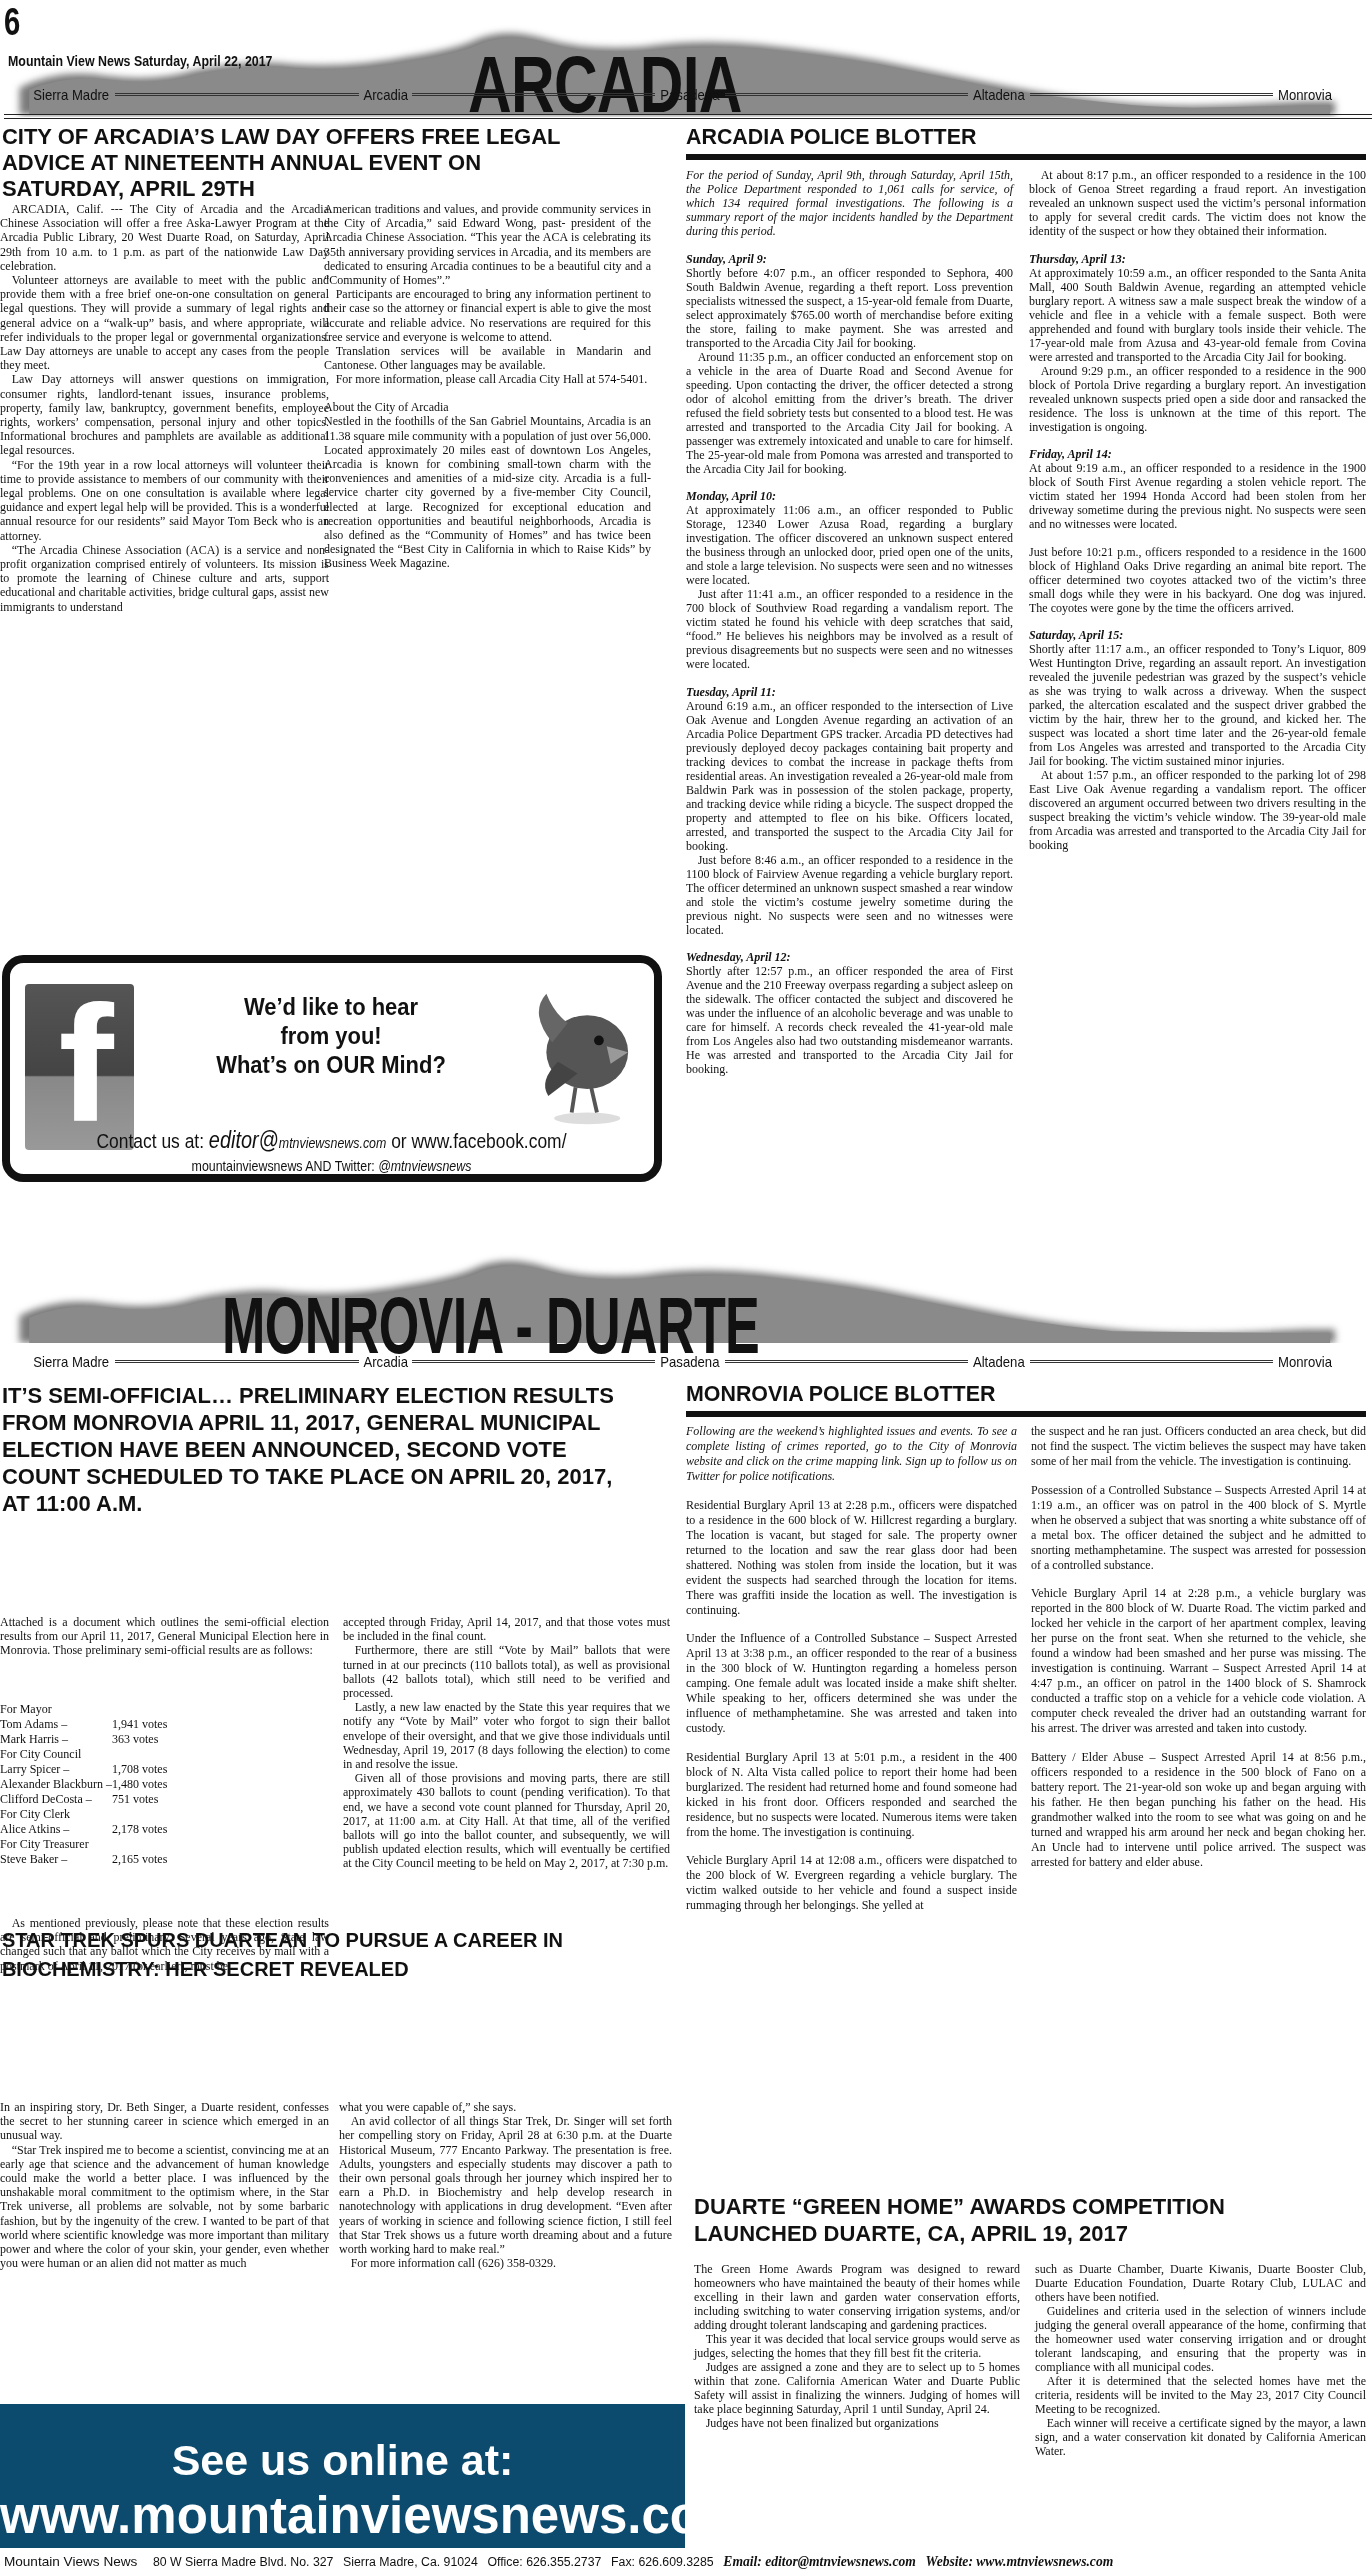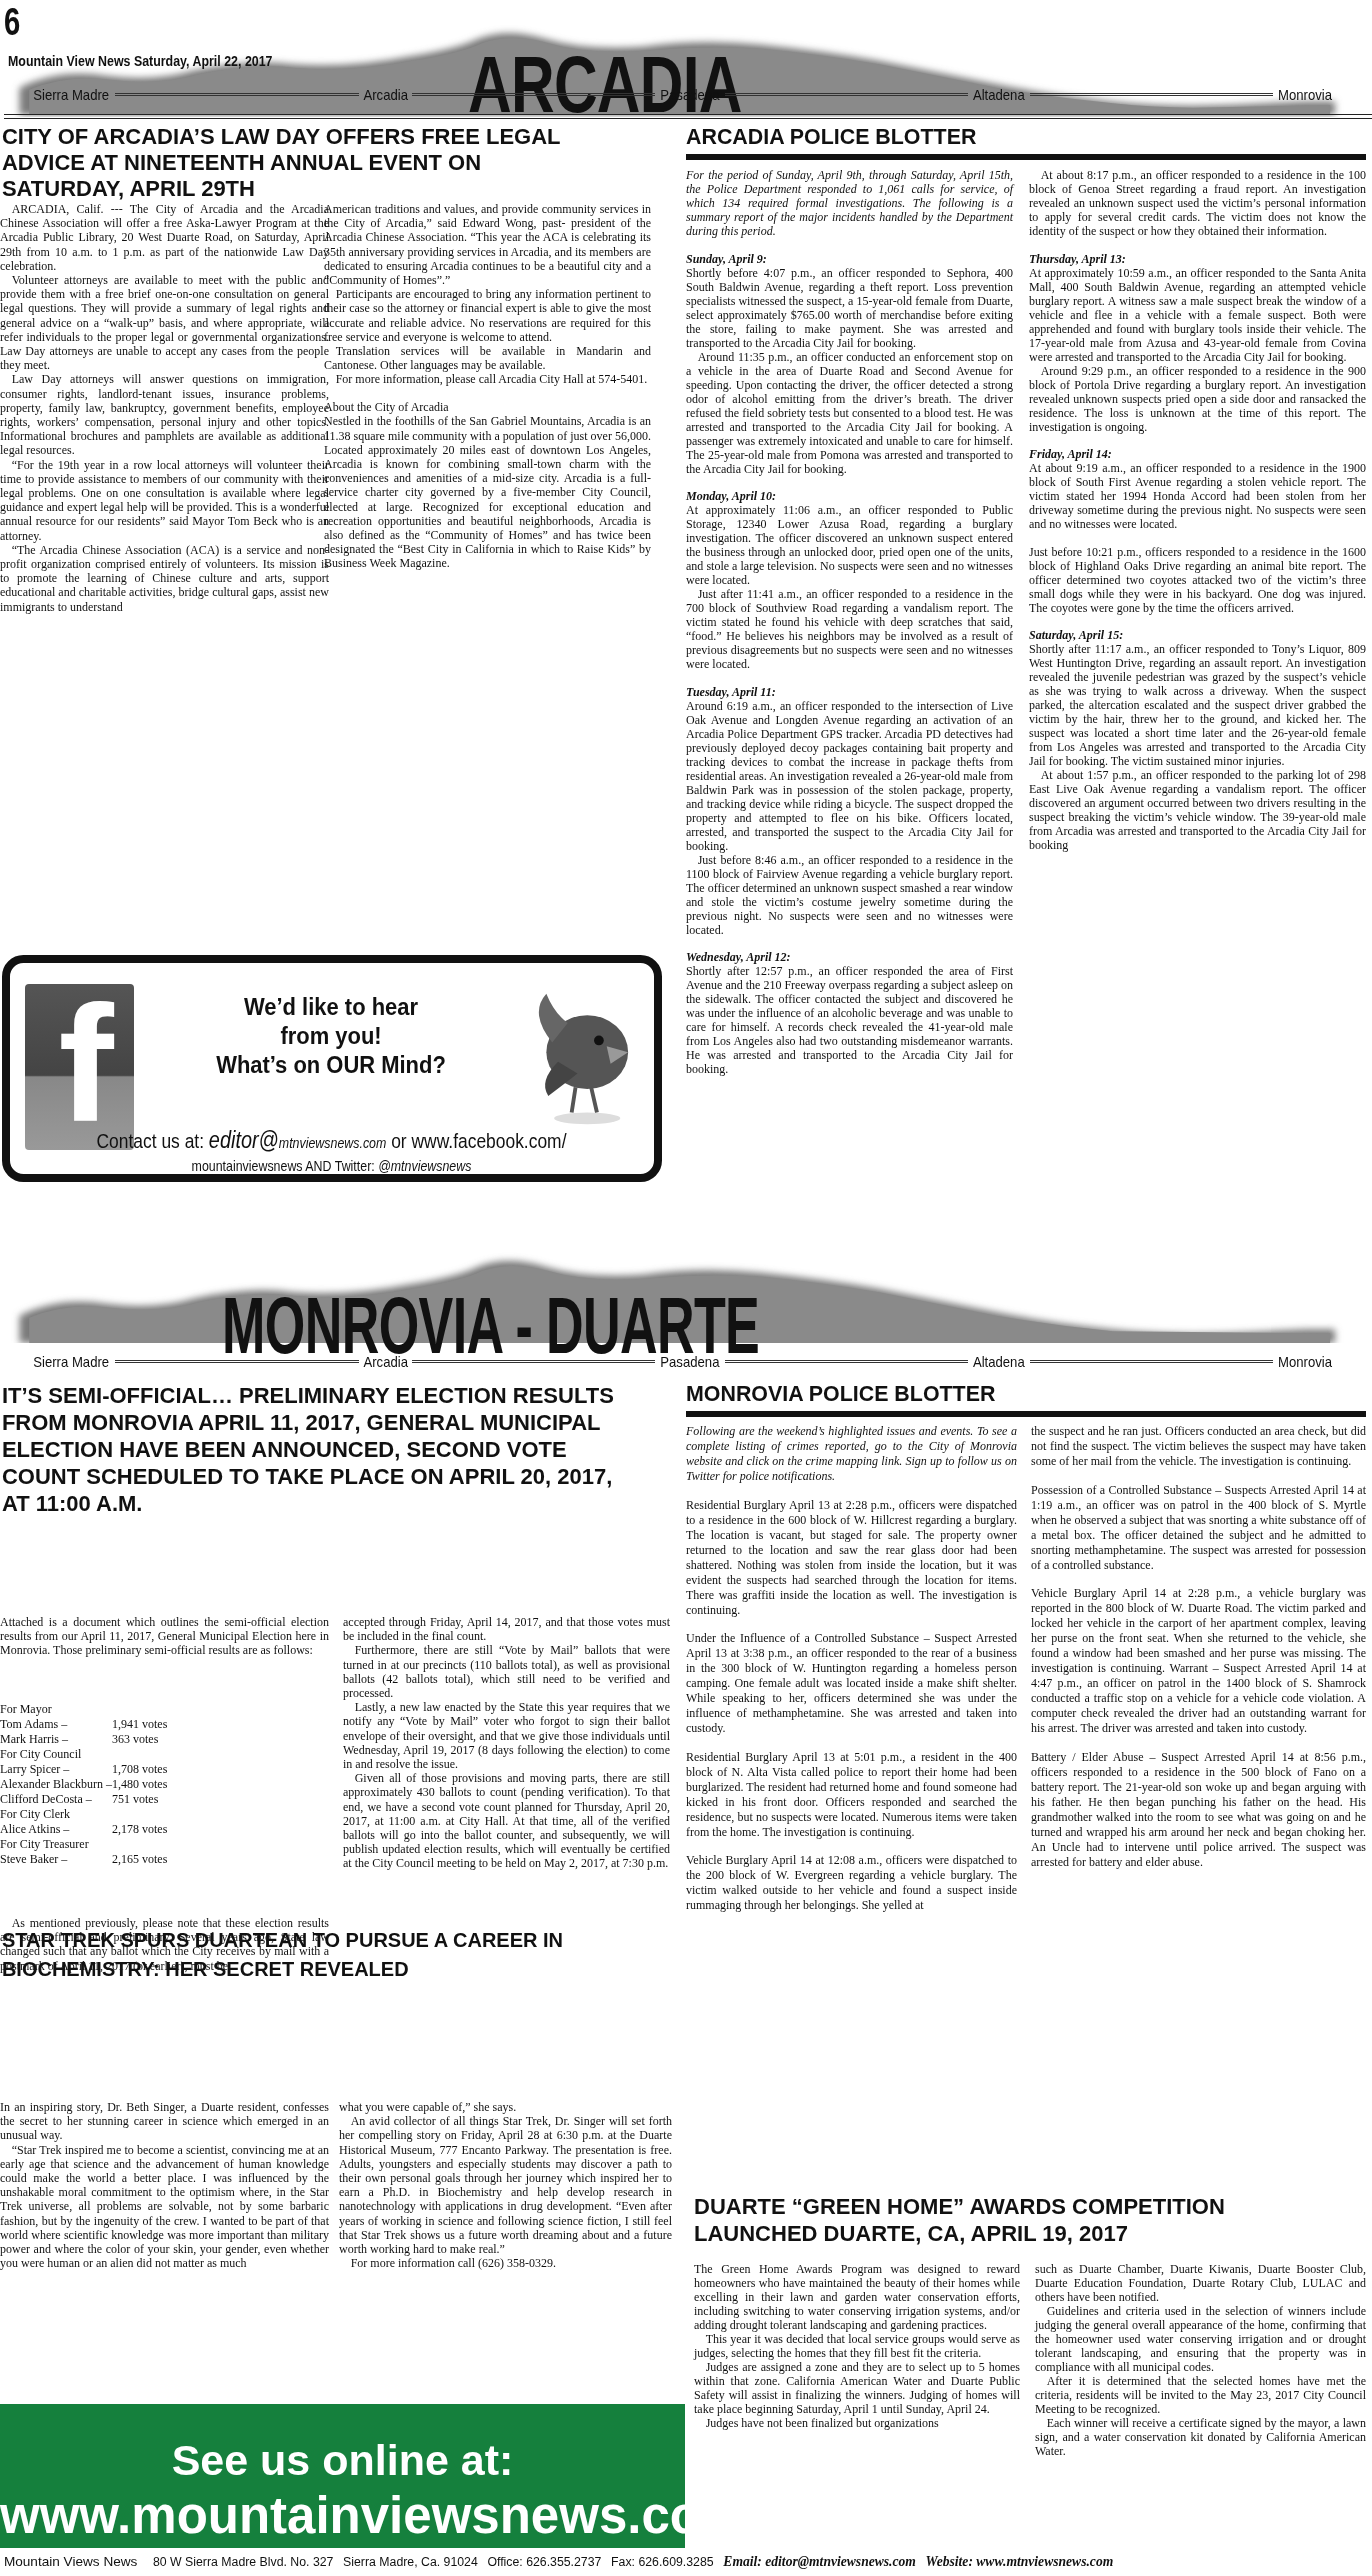--- a/index.html
+++ b/index.html
@@ -32,21 +32,21 @@
   .social-box .msg { position: absolute; left: 136px; top: 29px; width: 370px; text-align: center; font-family: "Liberation Sans", sans-serif; font-weight: bold; font-size: 24.4px; line-height: 29px; transform: scaleX(0.9); }
   .social-box .contact { position: absolute; left: 0; top: 164px; width: 643px; text-align: center; font-family: "Liberation Sans", sans-serif; font-size: 20.5px; transform: scaleX(0.85); white-space: nowrap; }
   .social-box .contact2 { position: absolute; left: 0; top: 195px; width: 643px; text-align: center; font-family: "Liberation Sans", sans-serif; font-size: 14.6px; transform: scaleX(0.85); white-space: nowrap; }
   .social-box .contact i { font-size: 23.4px; }
   .social-box .contact small { font-size: 14.6px; font-style: italic; }
 
   .votes { position: absolute; font-size: 12px; line-height: 15px; }
   .votes .row { display: flex; }
   .votes .nm { width: 112px; white-space: nowrap; }
 
-  .online-banner { position: absolute; left: 0; top: 2404px; width: 685px; height: 144px; background: #15803d; color: #fff; text-align: center; font-family: "Liberation Sans", sans-serif; font-weight: bold; }
+  .online-banner { position: absolute; left: 0; top: 2404px; width: 685px; height: 144px; background: #0c4a6e; color: #fff; text-align: center; font-family: "Liberation Sans", sans-serif; font-weight: bold; }
   .online-banner .l1 { font-size: 43px; margin-top: 29px; line-height: 55px; }
   .online-banner .l2 { font-size: 51px; line-height: 55px; }
 
   .footer { position: absolute; left: 3.9px; top: 2554px; width: 1368px; font-family: "Liberation Sans", sans-serif; font-size: 12.3px; white-space: nowrap; display: flex; align-items: baseline; }
   .footer .paper { font-size: 13.6px; margin-right: 15.6px; }
   .footer .seg { margin-right: 9.7px; }
   .footer .em { font-family: "Liberation Serif", serif; font-style: italic; font-weight: bold; font-size: 13.6px; margin-right: 9.7px; }
 </style>
 </head>
 <body>

